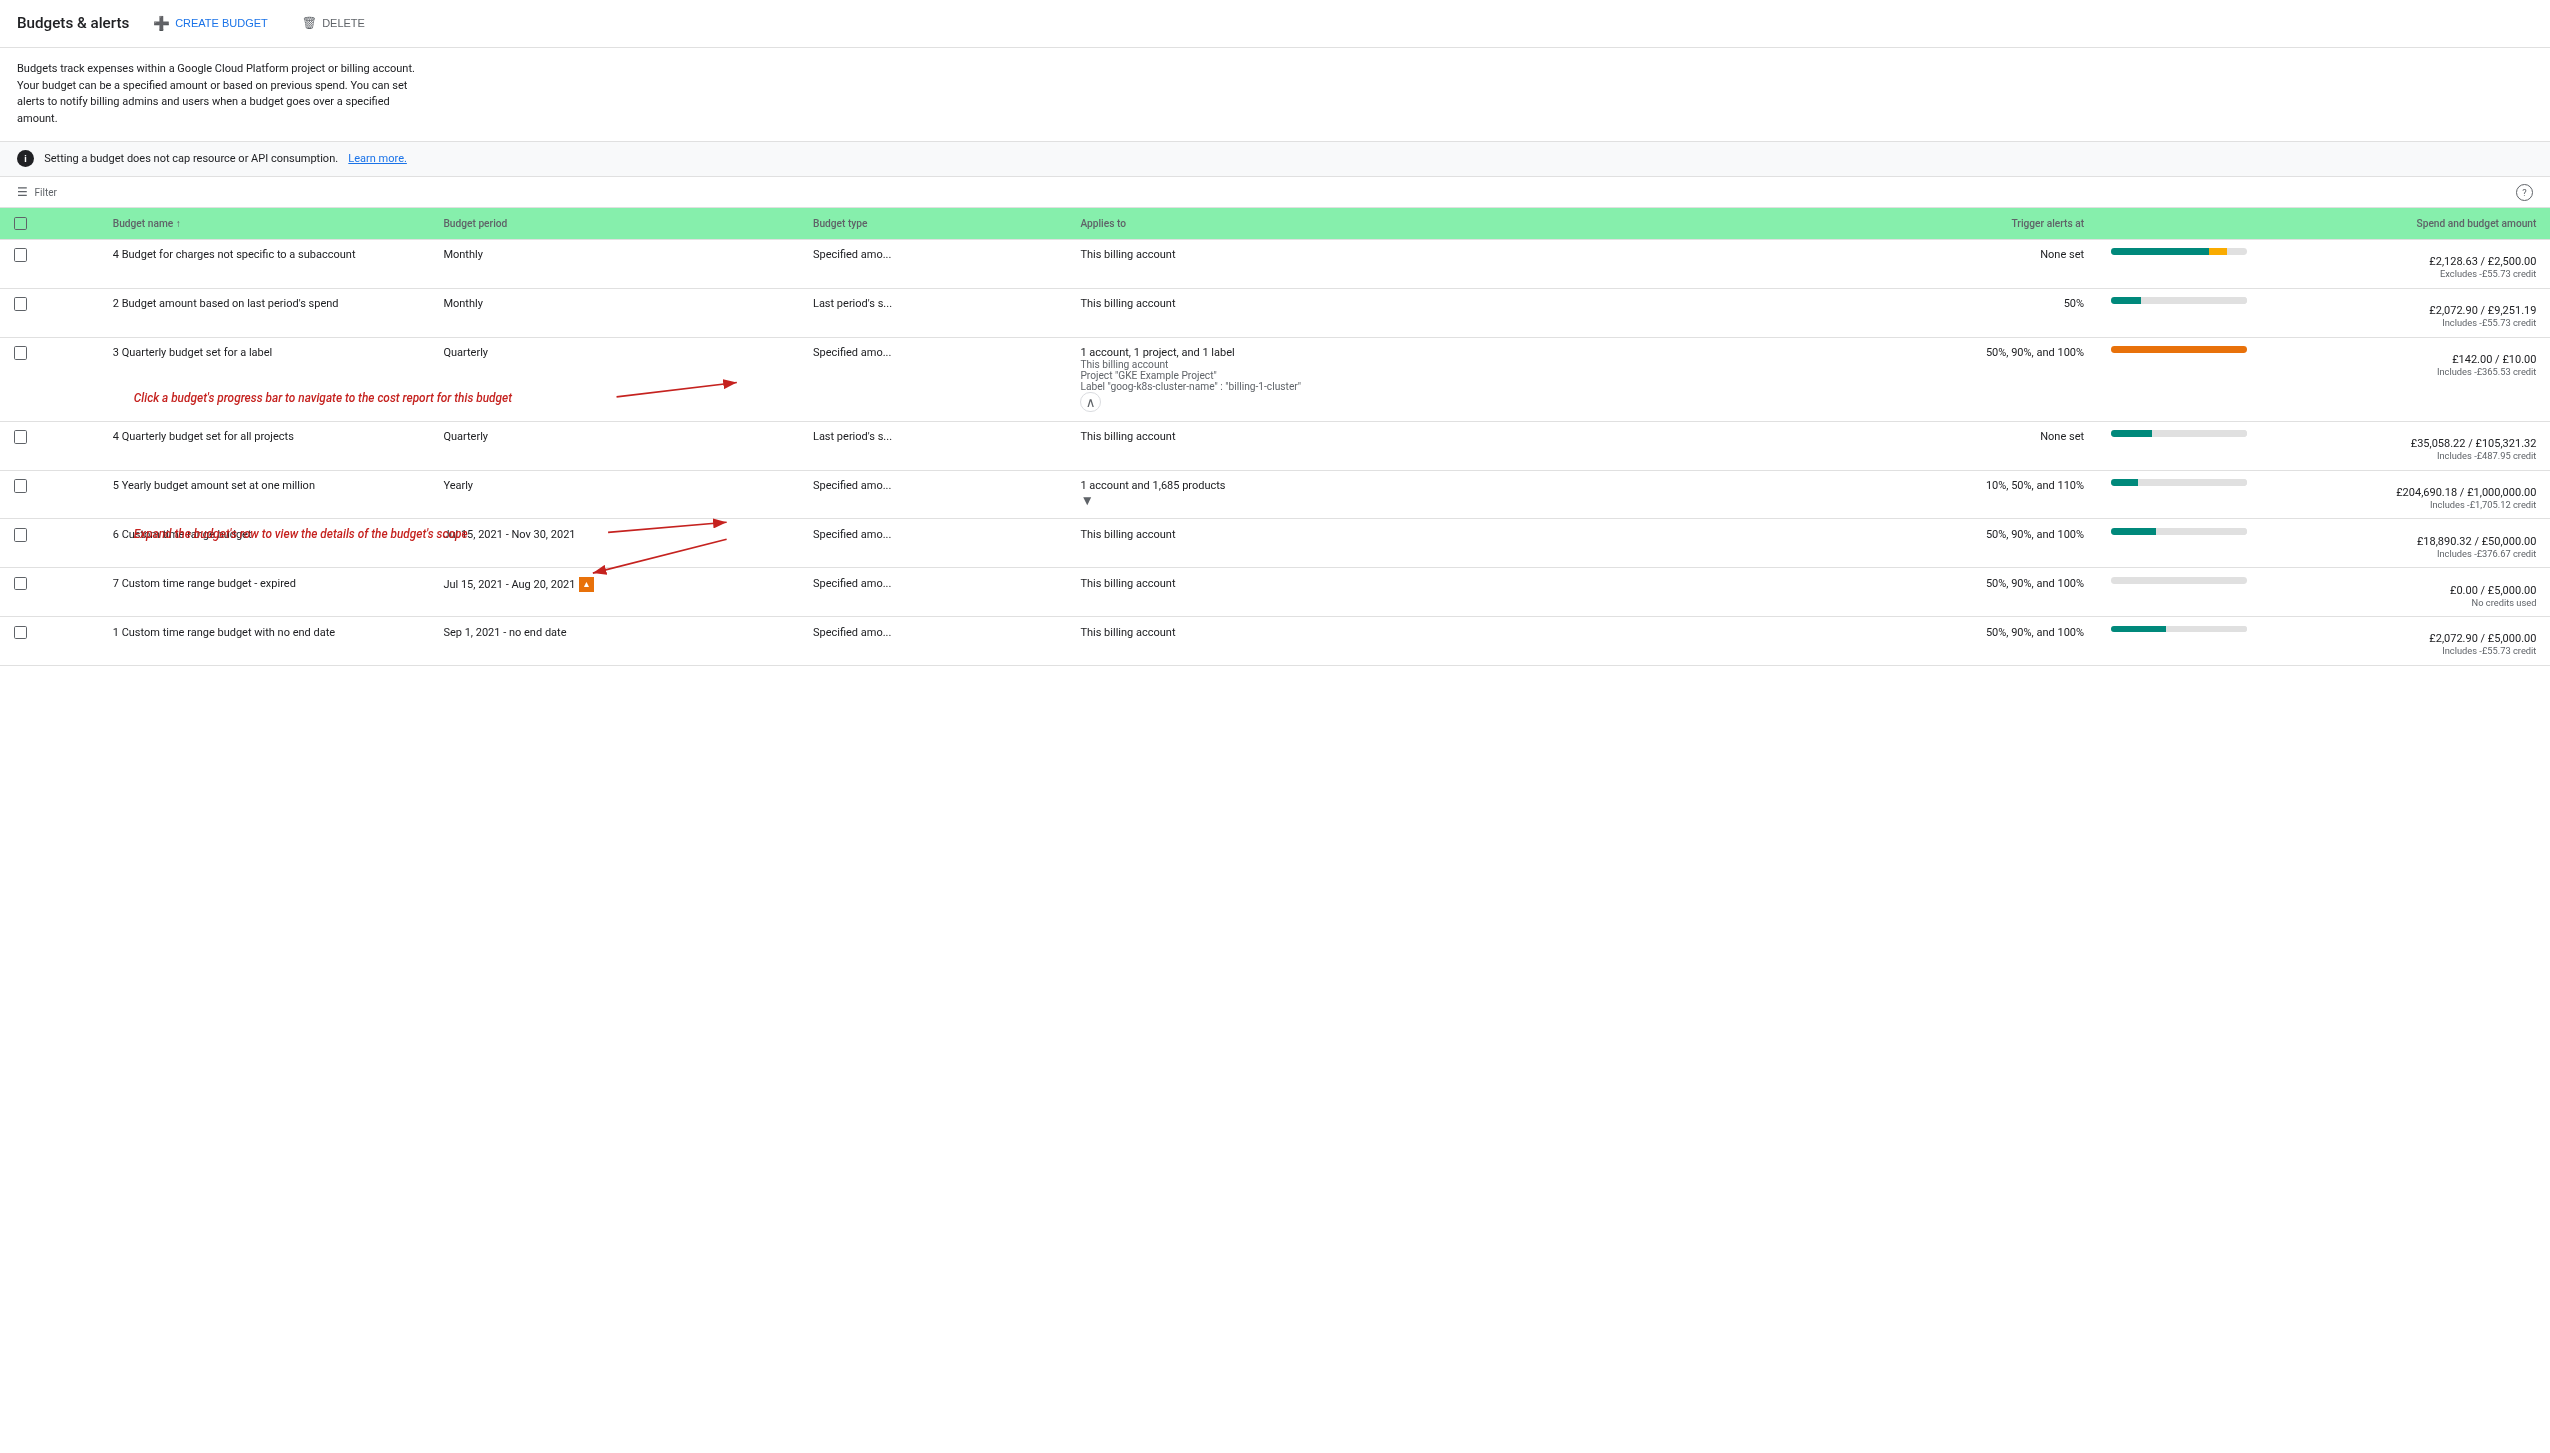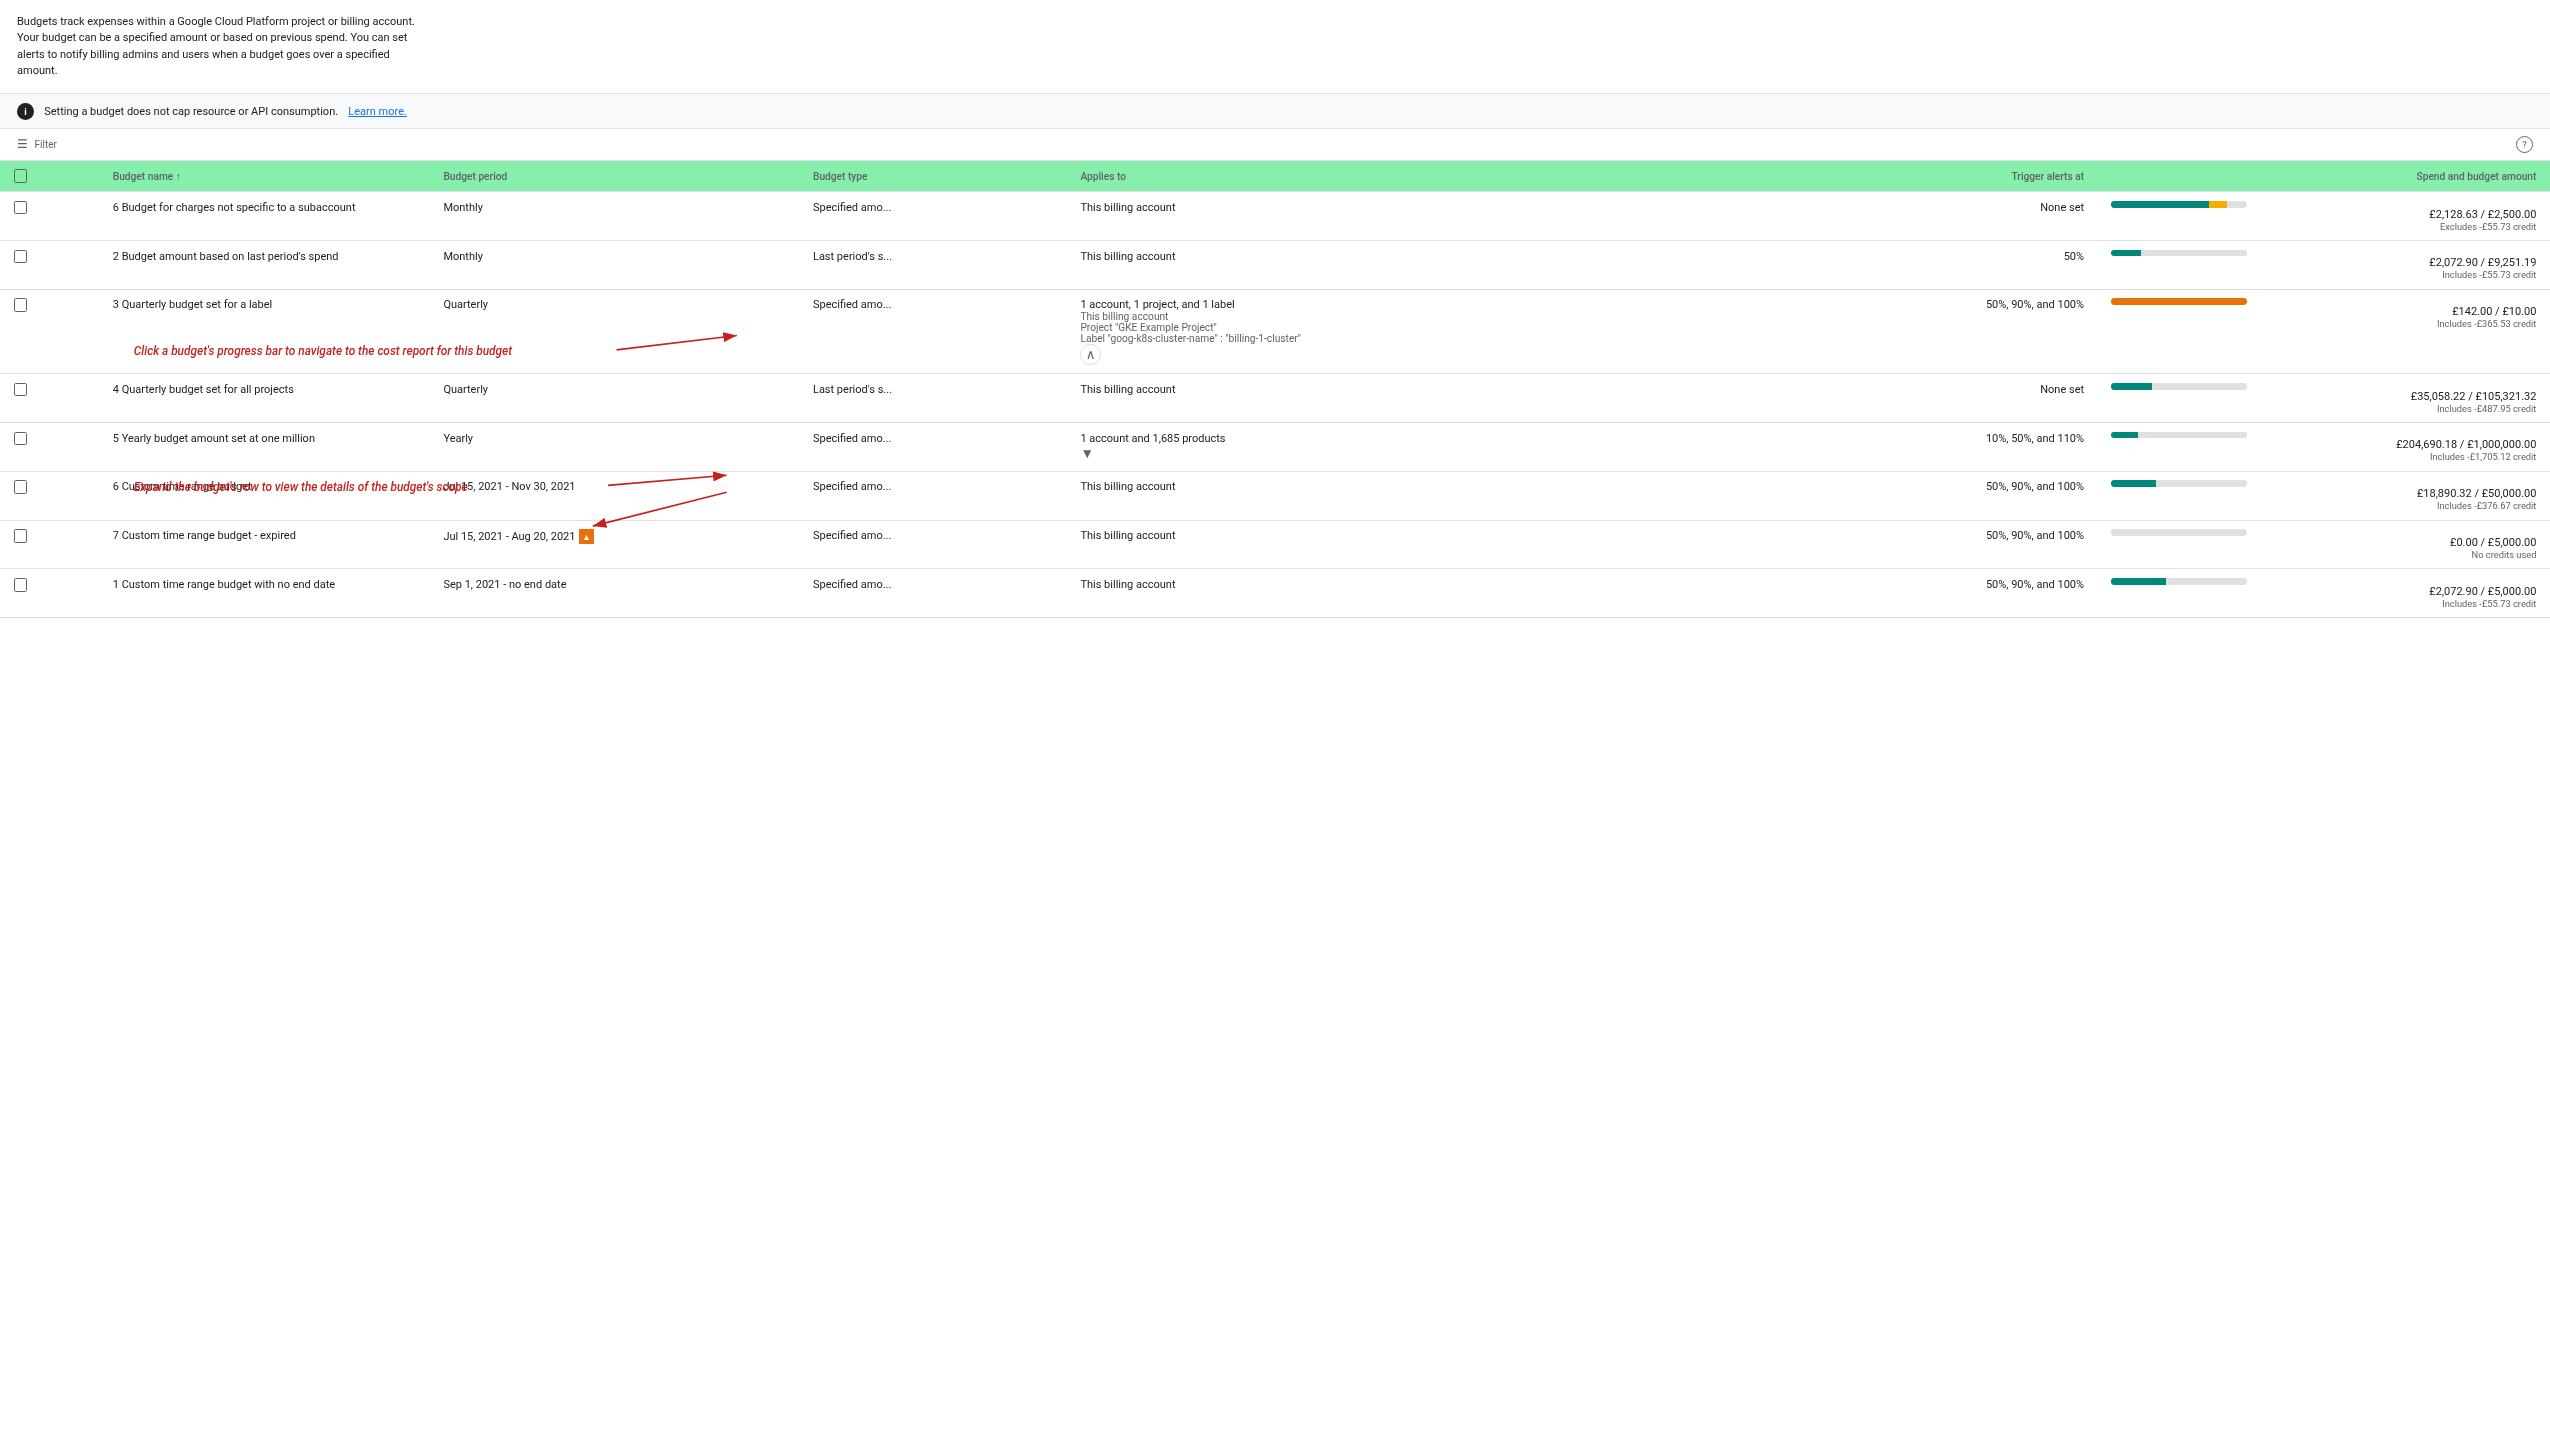--- a/index.html
+++ b/index.html
@@ -51,20 +51,31 @@
 
     .check-box { width: 13.6px; height: 13.6px; border: 1.7px solid #5f6368; border-radius: 1.7px; cursor: pointer; }
 
     .dropdown-arrow { color: #5f6368; font-size: 13.6px; cursor: pointer; }
   </style>
 </head>
 <body>
 
 <div class="page-container">
 
+  <div class="header">
+    <span class="header-title">Budgets &amp; alerts</span>
+    <button class="btn-create">
+      <span style="font-size:13.6px; color:#1a73e8;">➕</span>
+      <span>CREATE BUDGET</span>
+    </button>
+    <button class="btn-delete">
+      <span style="font-size:12px;">🗑</span>
+      <span>DELETE</span>
+    </button>
+  </div>
 
   <div class="description">
     <span>Budgets track expenses within a Google Cloud Platform project or billing account. Your budget can be a specified amount or based on previous spend. You can set alerts to notify billing admins and users when a budget goes over a specified amount.</span>
   </div>
 
   <div class="info-banner">
     <div class="info-icon">i</div>
     <span>Setting a budget does not cap resource or API consumption.</span>
     <a class="learn-more">Learn more.</a>
   </div>
@@ -89,21 +100,21 @@
           <th class="col-trigger">Trigger alerts at</th>
           <th class="col-spend">Spend and budget amount</th>
         </tr>
       </thead>
       <tbody id="table-body">
       <tr>
     <td class="col-check">
       <div class="check-box"></div>
     </td>
     <td class="col-name">
-      <div class="budget-name">6 Budget for charges not specific to a subaccount</div>
+      <div class="budget-name">4 Budget for charges not specific to a subaccount</div>
     </td>
     <td class="col-period">
       <span>Monthly</span>
     </td>
     <td class="col-type">
       <span>Specified amo...</span>
     </td>
     <td class="col-applies">
       <div style="font-size:11px;">This billing account</div>
 

